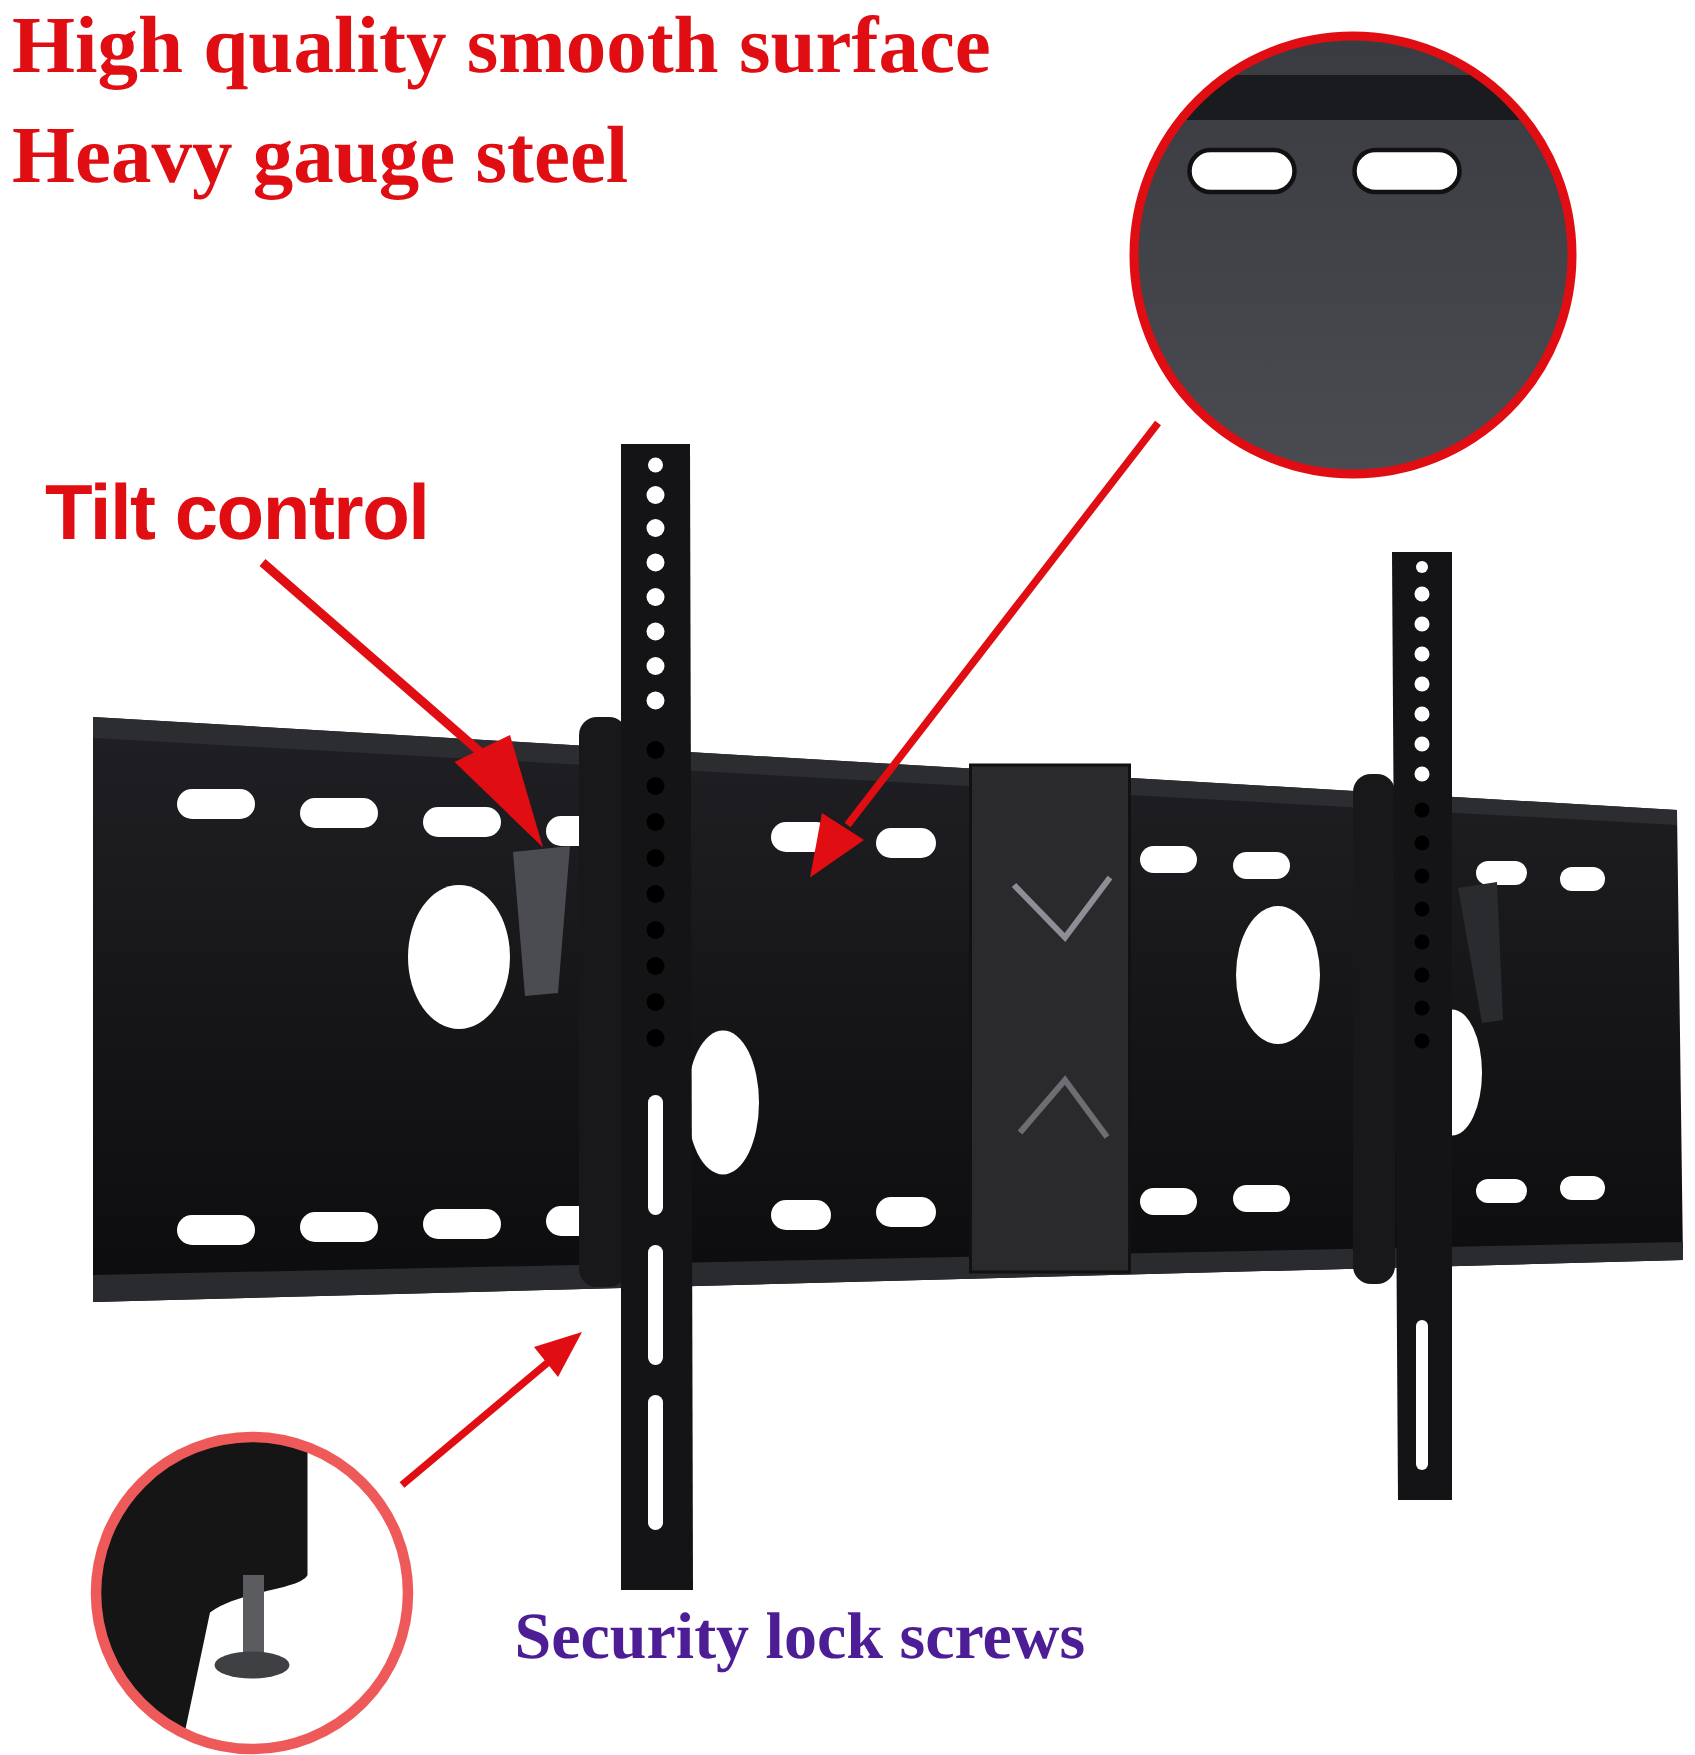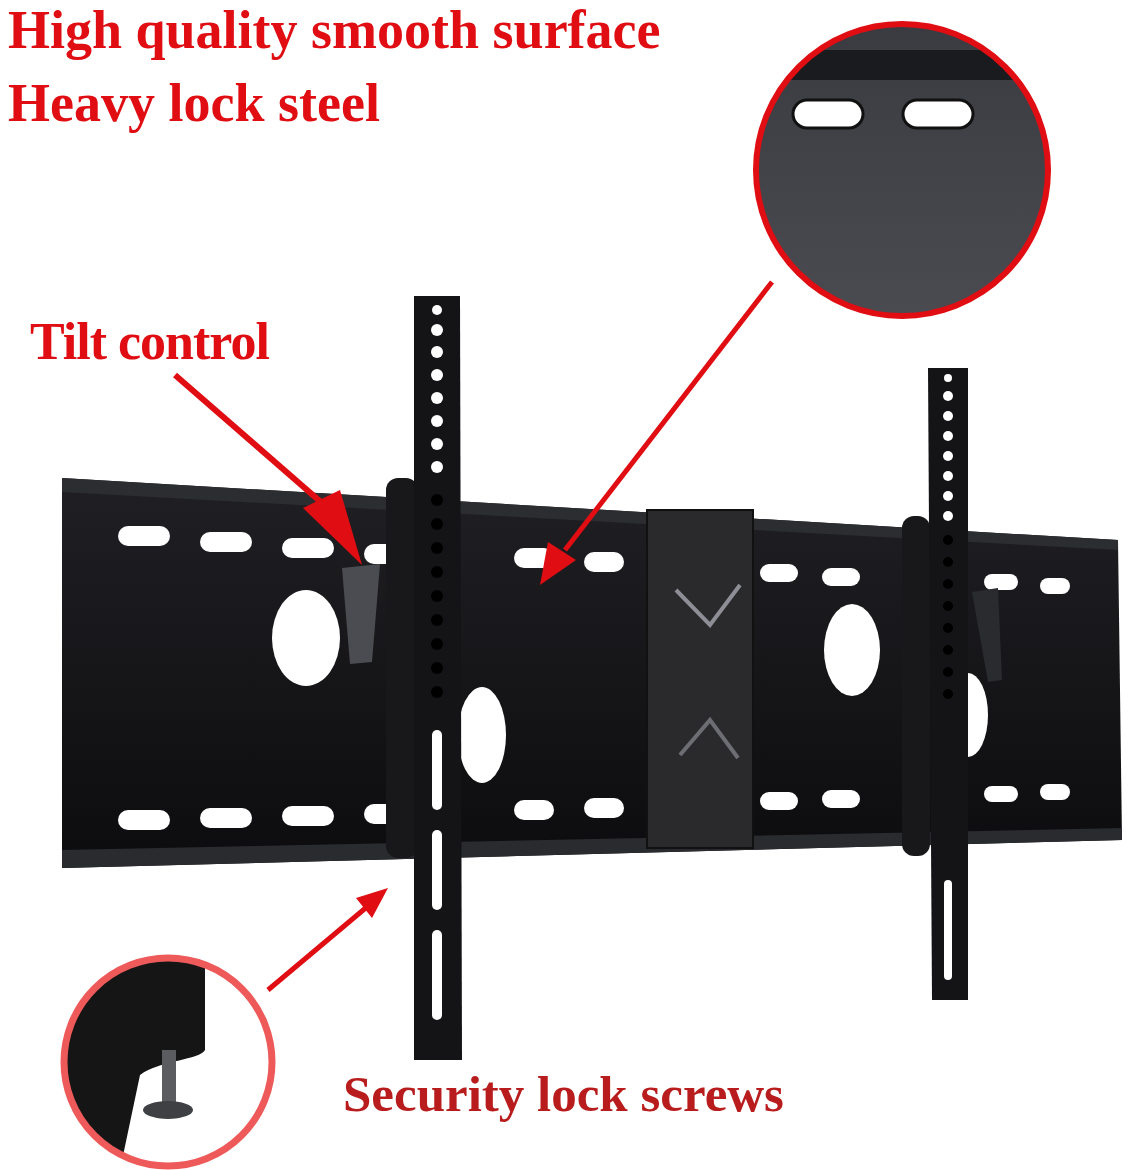--- a/index.html
+++ b/index.html
@@ -1,28 +1,28 @@
 <!DOCTYPE html>
 <html><head>
 <meta charset="utf-8">
 <style>
   html, body { margin:0; padding:0; background:#ffffff; }
   body { width:1130px; height:1170px; position:relative; overflow:hidden; }
   .caption { position:absolute; color:#e00d12; font-family:"Liberation Serif","DejaVu Serif",serif; font-weight:bold; white-space:nowrap; }
   #cap1 { left:8px; top:-6px; font-size:54px; line-height:73px; }
-  #cap2 { left:30px; top:312px; font-size:52px; line-height:60px; font-family:Liberation Serif, serif; letter-spacing:-1px; }
-  #cap3 { left:343px; top:1065px; font-size:51px; color:#b91c1c;text-align:center; }
+  #cap2 { left:30px; top:312px; font-size:52px; line-height:60px; font-family:Liberation Sans, sans-serif; letter-spacing:-1px; }
+  #cap3 { left:343px; top:1065px; font-size:44px; color:#4c1d95;text-align:center; }
   svg#scene { position:absolute; left:0; top:0; }
 </style>
 </head>
 <body>
 
 <div id="cap1" class="caption">
   <div>High quality smooth surface</div>
-  <div>Heavy lock steel</div>
+  <div>Heavy gauge steel</div>
 </div>
 <div id="cap2" class="caption">Tilt control</div>
 <div id="cap3" class="caption">Security lock screws</div>
 
 <svg id="scene" width="1130" height="1170" viewBox="0 0 1130 1170">
   <defs>
     <linearGradient id="steel" x1="0" y1="0" x2="0" y2="1">
       <stop offset="0" stop-color="#202024"></stop>
         <stop offset="1" stop-color="#0c0c0e"></stop>
     </linearGradient>

